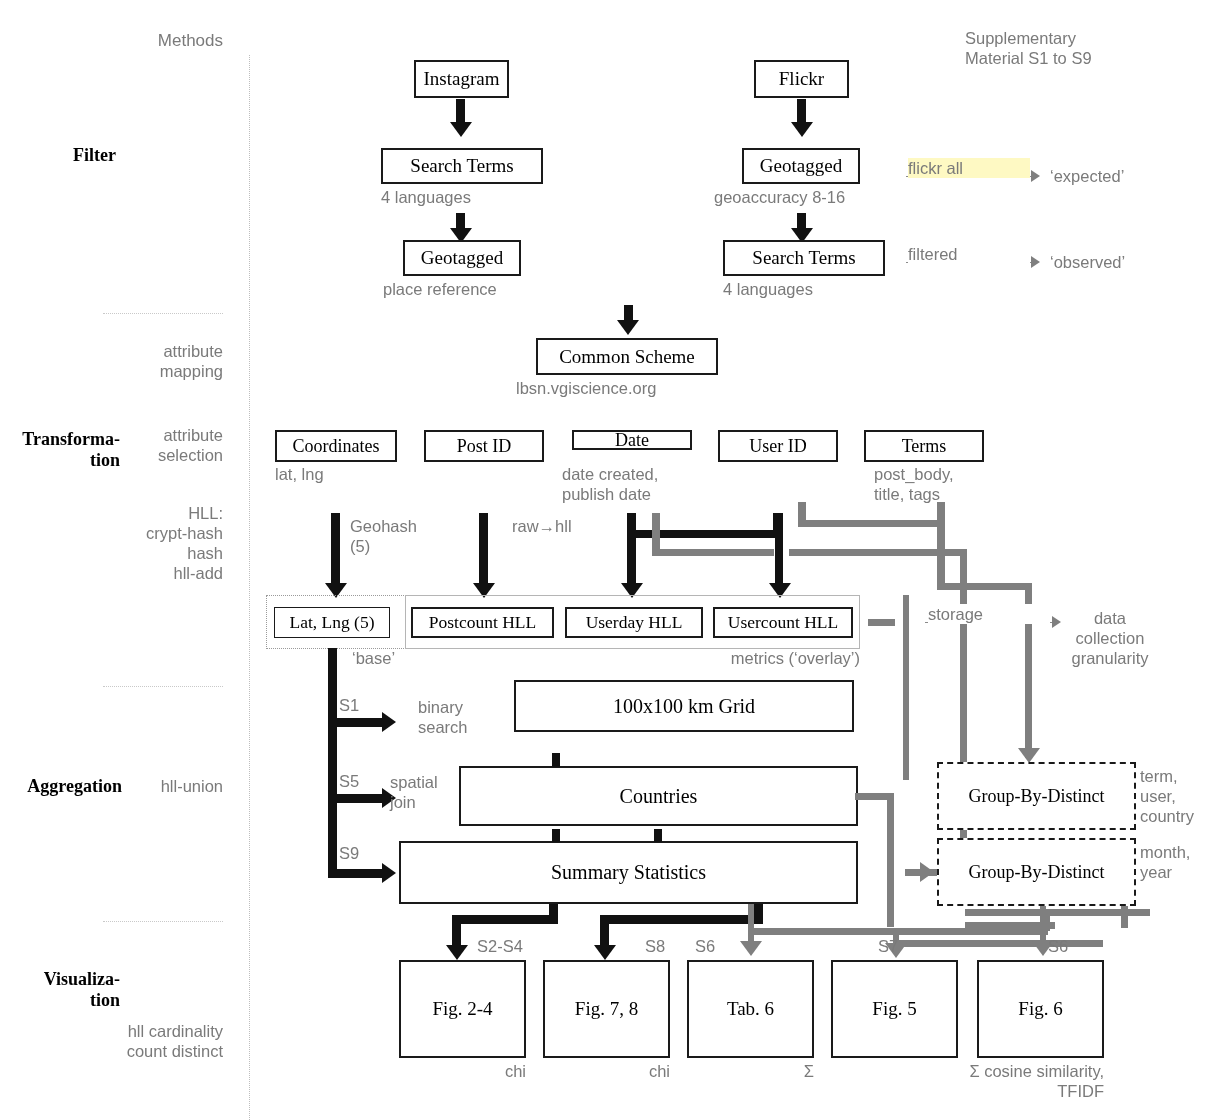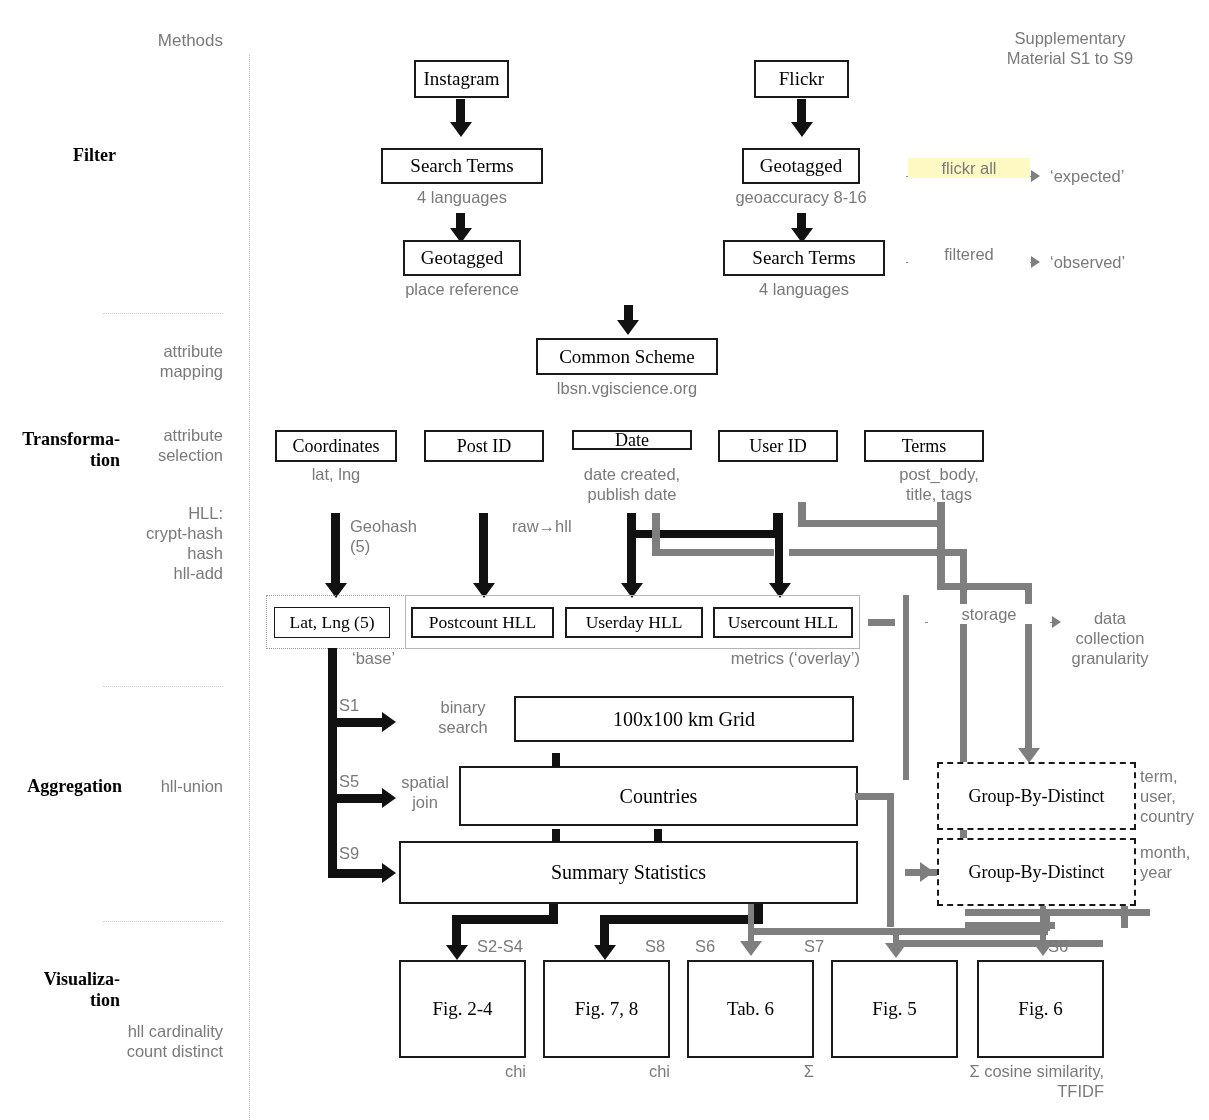--- a/index.html
+++ b/index.html
@@ -11,21 +11,21 @@
   .pbox{position:absolute;box-sizing:border-box;border:2px solid #1a1a1a;
         background:#fff;font-family:"Liberation Serif",serif;
         color:#000;display:flex;align-items:center;justify-content:center;
         text-align:center;line-height:1.05;}
   .pbox.thin{border-width:1.5px;}
   .pbox.dashed{border:2.5px dashed #1a1a1a;}
 
   
   .ann{position:absolute;color:#7a7a7a;font-family:"Liberation Sans",sans-serif;
        font-size:16.5px;line-height:1.22;white-space:pre-line;}
-  .ann.c{text-align:center;}
+  .ann.c{text-align:left;}
   .ann.r{text-align:right;}
   .ann.l{text-align:left;}
 
   
   .stage-label{position:absolute;font-family:"Liberation Serif",serif;
                font-weight:bold;font-size:18px;color:#000;text-align:right;
                line-height:1.15;}
 
   
   .vdot{position:absolute;border-left:1px dotted #bdbdbd;}
@@ -206,21 +206,21 @@
   <div class="kh" style="left:328px;top:794px;width:56px;height:9px;"></div>
   <div class="ar" style="left:382px;top:788px;"></div>
   <div class="ann l" style="left:339px;top:771px;width:40px;">S5</div>
   <div class="ann c" style="left:390px;top:772px;width:70px;">spatial
 join</div>
 
   <div class="kh" style="left:328px;top:869px;width:56px;height:9px;"></div>
   <div class="ar" style="left:382px;top:863px;"></div>
   <div class="ann l" style="left:339px;top:843px;width:40px;">S9</div>
 
-  <div class="pbox" style="left:514px;top:696px;width:340px;height:46px;font-size:20px;">100x100 km Grid</div>
+  <div class="pbox" style="left:514px;top:680px;width:340px;height:52px;font-size:20px;">100x100 km Grid</div>
   <div class="pbox" style="left:459px;top:766px;width:399px;height:60px;font-size:20px;">Countries</div>
   <div class="pbox" style="left:399px;top:841px;width:459px;height:63px;font-size:20px;">Summary Statistics</div>
 
   <div class="kv" style="left:552px;top:753px;width:8px;height:14px;"></div>
   <div class="kv" style="left:552px;top:829px;width:8px;height:13px;"></div>
   <div class="kv" style="left:654px;top:829px;width:8px;height:13px;"></div>
 
   <div class="gh" style="left:855px;top:793px;width:39px;height:7px;"></div>
   <div class="gv" style="left:887px;top:793px;width:7px;height:134px;"></div>
 
@@ -256,21 +256,21 @@
   <div class="gh" style="left:893px;top:940px;width:210px;height:7px;"></div>
   <div class="gv" style="left:893px;top:928px;width:6px;height:18px;"></div>
   <div class="ad gray" style="left:885px;top:943px;"></div>
 
   <div class="gv" style="left:1040px;top:906px;width:6px;height:42px;"></div>
   <div class="ad gray" style="left:1032px;top:941px;"></div>
 
   <div class="ann l" style="left:477px;top:936px;width:70px;">S2-S4</div>
   <div class="ann l" style="left:645px;top:936px;width:40px;">S8</div>
   <div class="ann l" style="left:695px;top:936px;width:40px;">S6</div>
-  <div class="ann l" style="left:804px;top:936px;width:40px;">S7</div>
+  <div class="ann l" style="left:868px;top:936px;width:40px;text-align:center;">S7</div>
   <div class="ann l" style="left:1048px;top:936px;width:40px;">S6</div>
 
   <div class="pbox" style="left:399px;top:960px;width:127px;height:98px;font-size:19px;">Fig. 2-4</div>
   <div class="ann r" style="left:446px;top:1061px;width:80px;">chi</div>
 
   <div class="pbox" style="left:543px;top:960px;width:127px;height:98px;font-size:19px;">Fig. 7, 8</div>
   <div class="ann r" style="left:590px;top:1061px;width:80px;">chi</div>
 
   <div class="pbox" style="left:687px;top:960px;width:127px;height:98px;font-size:19px;">Tab. 6</div>
   <div class="ann r" style="left:734px;top:1061px;width:80px;">Σ</div>

